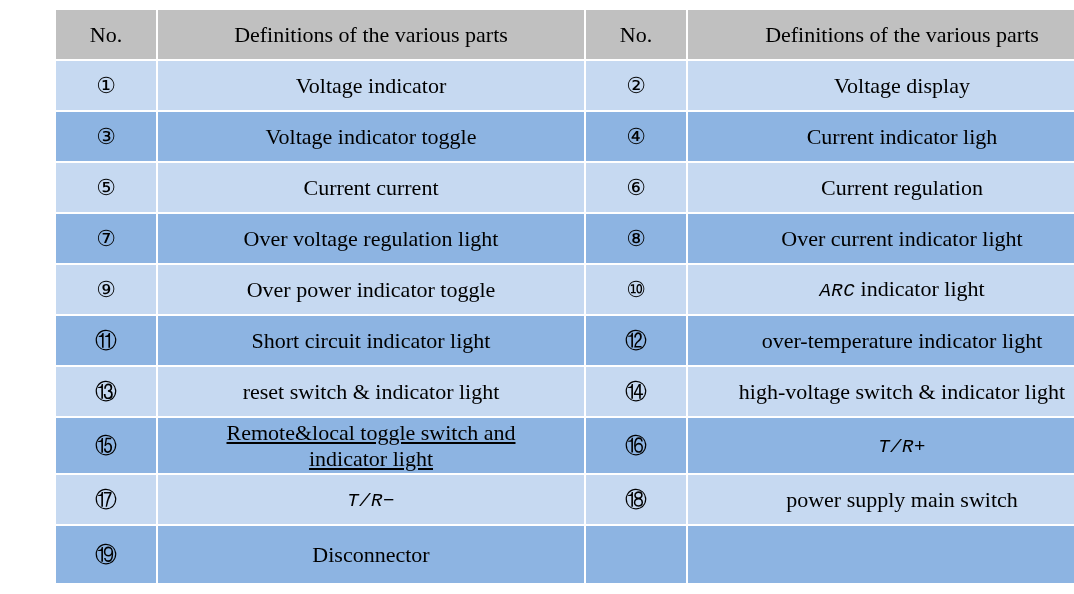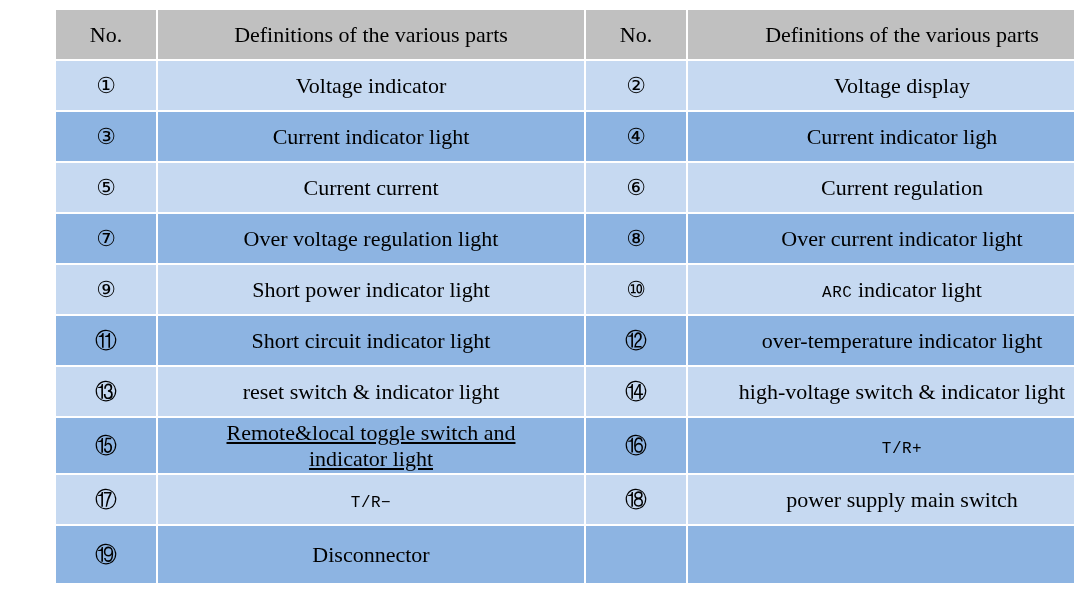--- a/index.html
+++ b/index.html
@@ -70,22 +70,23 @@
 
   td.no-cell {
     font-size: 23px;
     letter-spacing: 0;
   }
   td.def-cell { font-size: 22px; }
 
   
   .mono {
     font-family: "Liberation Mono", "DejaVu Sans Mono", monospace;
-    font-size: 16px;
+    font-size: 19px;
     letter-spacing: 0.5px;
+    font-style: italic;
   }
   .two-line { line-height: 1.18; text-decoration: underline; }
 </style>
 </head>
 <body>
 
 <div class="page">
 
   <table class="parts-table">
     <colgroup>
@@ -108,42 +109,42 @@
 
       <tr class="row-light">
         <td class="no-cell">①</td>
         <td class="def-cell">Voltage indicator</td>
         <td class="no-cell">②</td>
         <td class="def-cell">Voltage display</td>
       </tr>
 
       <tr class="row-dark">
         <td class="no-cell">③</td>
-        <td class="def-cell">Current indicator light</td>
+        <td class="def-cell">Voltage indicator toggle</td>
         <td class="no-cell">④</td>
         <td class="def-cell">Current indicator ligh</td>
       </tr>
 
       <tr class="row-light">
         <td class="no-cell">⑤</td>
         <td class="def-cell">Current current</td>
         <td class="no-cell">⑥</td>
         <td class="def-cell">Current regulation</td>
       </tr>
 
       <tr class="row-dark">
         <td class="no-cell">⑦</td>
         <td class="def-cell">Over voltage regulation light</td>
         <td class="no-cell">⑧</td>
         <td class="def-cell">Over current indicator light</td>
       </tr>
 
       <tr class="row-light">
         <td class="no-cell">⑨</td>
-        <td class="def-cell">Short power indicator light</td>
+        <td class="def-cell">Over power indicator toggle</td>
         <td class="no-cell">⑩</td>
         <td class="def-cell"><span class="mono">ARC</span><span> indicator light</span></td>
       </tr>
 
       <tr class="row-dark">
         <td class="no-cell">⑪</td>
         <td class="def-cell">Short circuit indicator light</td>
         <td class="no-cell">⑫</td>
         <td class="def-cell">over-temperature indicator light</td>
       </tr>

